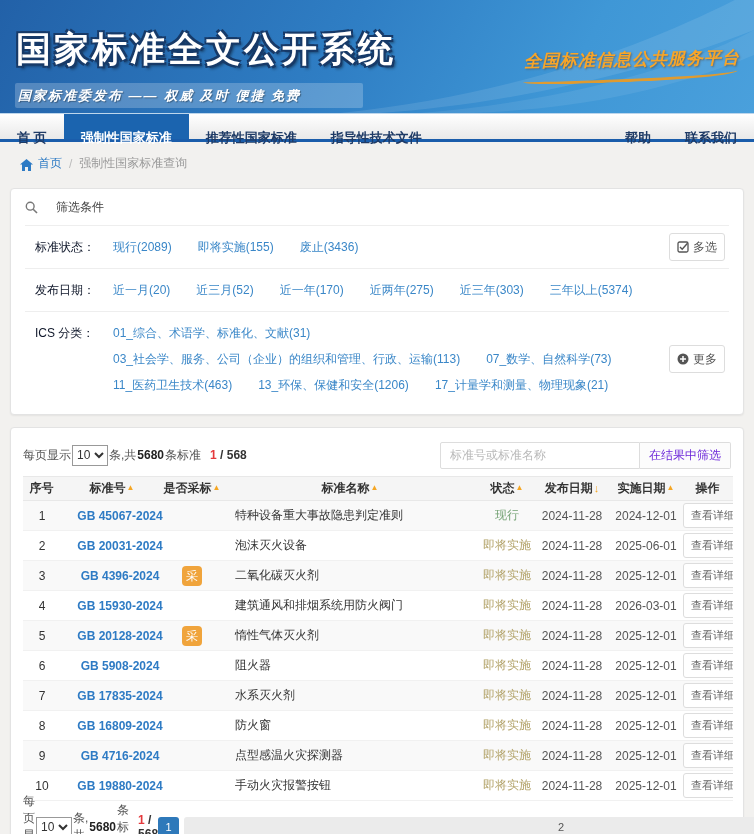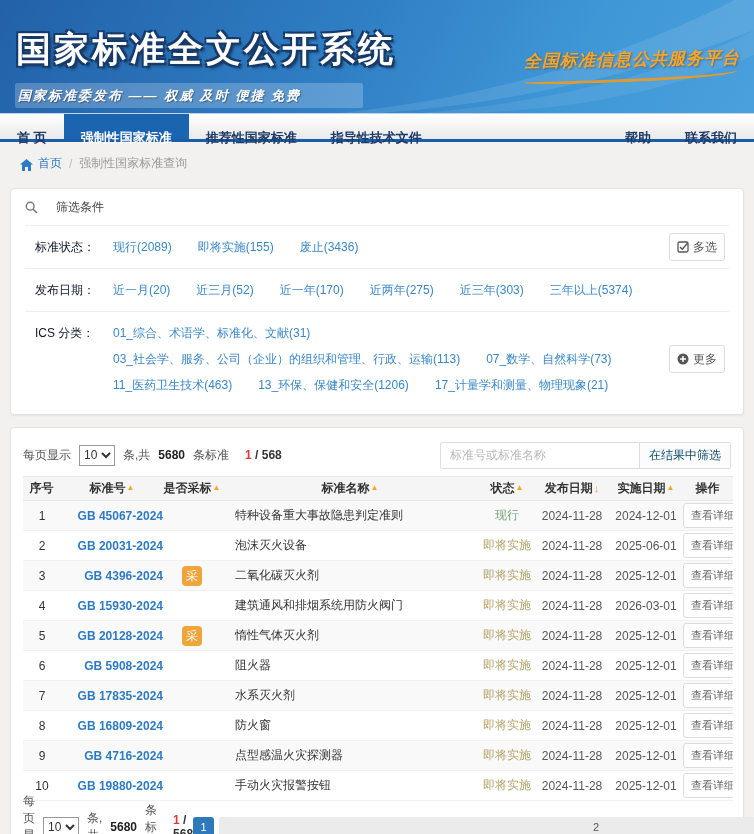--- a/index.html
+++ b/index.html
@@ -77,50 +77,50 @@
   .filter-action {
     position:absolute; right:4px; top:50%; transform:translateY(-50%);
     border:1px solid #ddd; border-radius:3px; background:#fff; color:#555;
     font-size:12px; padding:3px 7px; display:flex; align-items:center; gap:4px; cursor:pointer;
   }
   .filter-card .filter-row:last-child { margin-bottom:8px; }
 
   
   .results-card { padding:10px 12px 14px 12px; margin-bottom:0; }
   .controls { display:flex; align-items:center; height:34px; }
-  .perpage { display:flex; align-items:center; gap:8px; color:#555; }
+  .perpage { display:flex; align-items:center; gap:1px; color:#555; }
   .perpage b { color:#222; }
   .perpage select { font-size:12px; height:21px; border:1px solid #999; background:#fff; color:#333; }
   .page-indicator { margin-left:8px; }
   .page-indicator .cur { color:#e4393c; font-weight:bold; }
   .page-indicator .of { color:#333; font-weight:bold; }
   .controls .spacer { flex:1; }
   .search-box { display:flex; }
   .search-input {
     width:200px; height:27px; border:1px solid #ddd; padding:0 9px; font-size:12px; color:#333;
     font-family:inherit; border-radius:2px 0 0 2px; outline:none;
   }
   .search-input::placeholder { color:#b9b9b9; }
   .search-btn {
-    height:27px; border:1px solid #ddd; border-left:none; background:#fcfcfc; color:#0c4a6e;
+    height:27px; border:1px solid #ddd; border-left:none; background:#fcfcfc; color:#6d28d9;
     font-size:12px; padding:0 9px; cursor:pointer; border-radius:0 2px 2px 0; font-family:inherit;
   }
 
   
   table { width:710px; border-collapse:collapse; table-layout:fixed; margin-top:4px; }
   thead th {
     background:#f5f5f5; border-top:1px solid #e8e8e8; border-bottom:1px solid #e8e8e8;
     height:24px; font-size:12px; color:#333; font-weight:bold; text-align:center; white-space:nowrap;
   }
   th .arrow { color:#f5a623; font-size:8px; vertical-align:2px; margin-left:1px; }
   th.desc .arrow { font-size:11px; font-weight:bold; vertical-align:0; }
   tbody td { height:30px; border-bottom:1px solid #f1f1f1; font-size:12px; color:#333; text-align:center; white-space:nowrap; overflow:hidden; }
   tbody tr:nth-child(odd) { background:#f9f9f9; }
   tbody tr:nth-child(even) { background:#ffffff; }
-  td.col-code { text-align:right; padding-left:16px; }
+  td.col-code { text-align:center; padding-left:16px; }
   td.col-name { text-align:left; padding-left:14px; }
   .code-link { color:#2e7bc4; font-weight:bold; cursor:pointer; }
   .badge {
     display:inline-block; width:20px; height:20px; line-height:20px; border-radius:4px;
     background:#f0a43c; color:#fff; font-size:12px; text-align:center;
   }
   .status.current { color:#75a375; }
   .status.upcoming { color:#b3a369; }
   td.col-date { color:#555; }
   .detail-btn {

